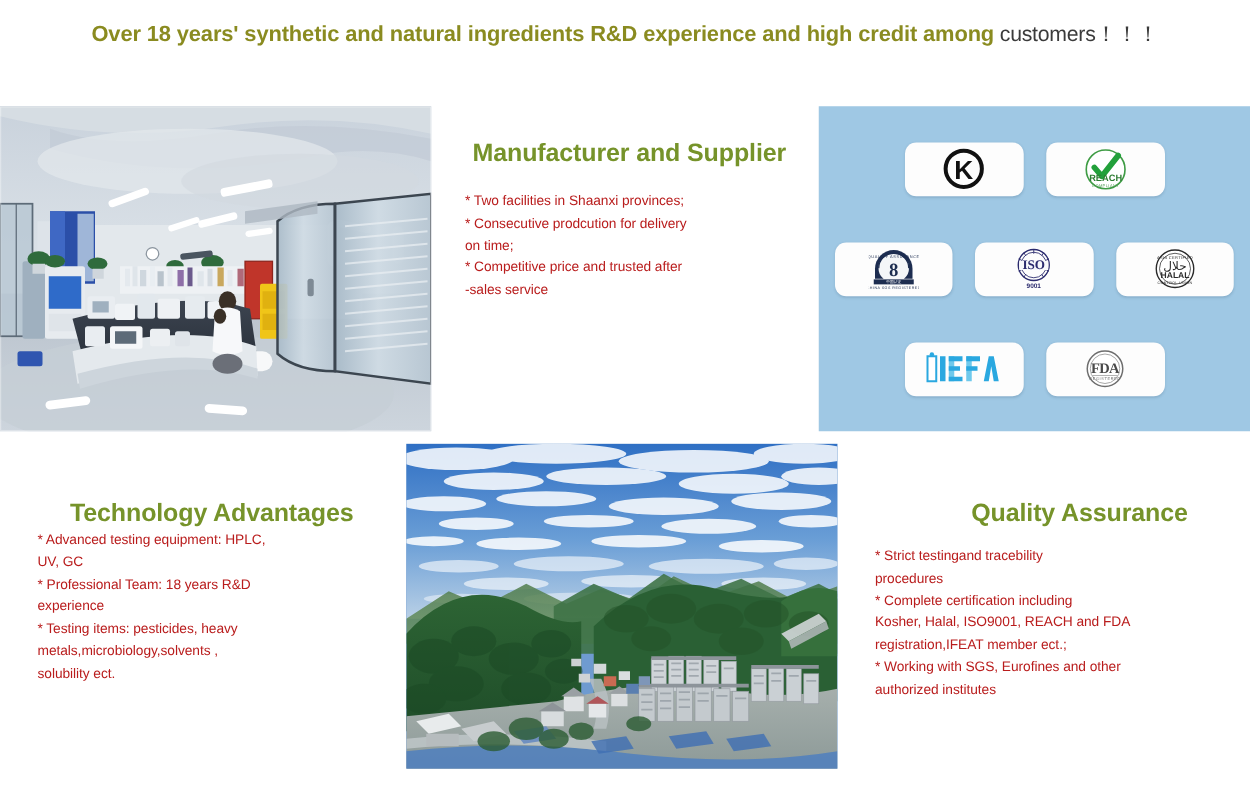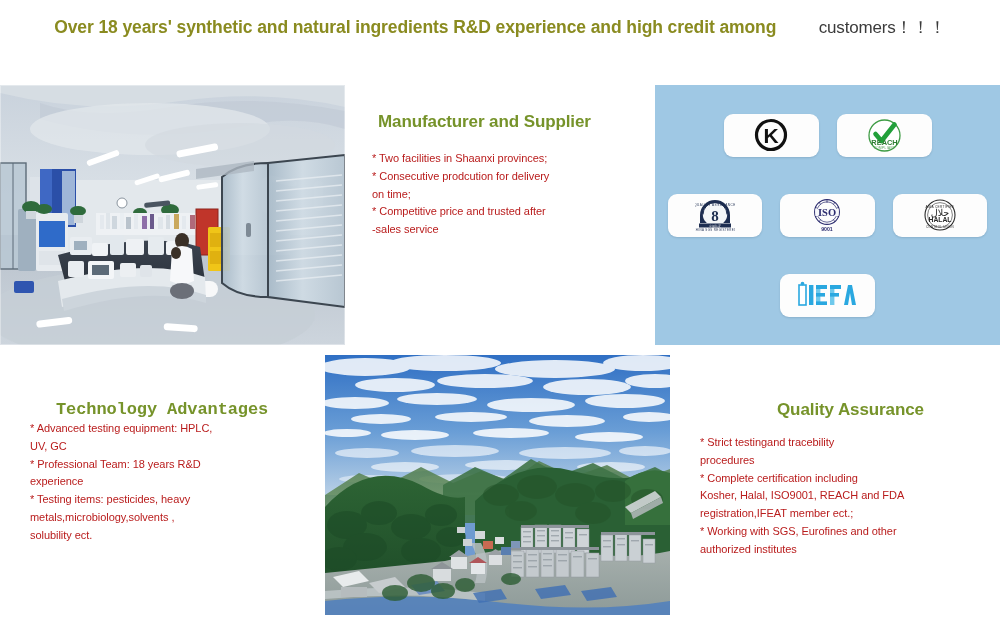--- a/index.html
+++ b/index.html
@@ -26,21 +26,20 @@
     font-weight: bold;
     color: #8a8b20;
     letter-spacing: -0.1px;
     text-align: right;
   }
   #headline .hl-tail {
     font-size: 17px;
     font-weight: normal;
     color: #3b3b3b;
     letter-spacing: -0.2px;
-    padding-left: 38px;
   }
 
   
   .photo {
     position: absolute;
     overflow: hidden;
   }
 
   #lab-photo {
     left: 0; top: 85px;
@@ -56,21 +55,21 @@
 
   .photo svg { display: block; width: 100%; height: 100%; }
 
   
   #manufacturer-block {
     position: absolute;
     left: 370px; top: 112px;
     width: 285px;
   }
   .sec-heading {
-    font-size: 17px;
+    font-size: 20px;
     font-weight: bold;
     color: #76932a;
     letter-spacing: -0.1px;
   }
   .sec-body {
     font-size: 11px;
     color: #b91c1c;
     line-height: 1.62;
     white-space: pre-line;
     letter-spacing: -0.05px;
@@ -110,21 +109,21 @@
     box-shadow: 0 1px 2px rgba(40,70,100,0.18);
   }
   .cert-card svg { display: block; }
 
   
   #tech-block {
     position: absolute;
     left: 22px; top: 400px;
     width: 300px;
   }
-  #tech-block .sec-heading { margin-left: 34px; font-family: Liberation Mono, monospace; }
+  #tech-block .sec-heading { margin-left: 34px; }
   #tech-block .sec-body { margin-top: 1px; margin-left: 8px; }
 
   #quality-block {
     position: absolute;
     left: 695px; top: 400px;
     width: 300px;
   }
   #quality-block .sec-heading { margin-left: 82px; }
   #quality-block .sec-body { margin-top: 14px; margin-left: 5px; }
 </style>
@@ -383,20 +382,29 @@
           <rect x="19" y="4" width="11" height="4" fill="#2aa8e0"></rect>
           <rect x="19" y="12" width="9" height="3.6" fill="#2aa8e0"></rect>
           <rect x="19" y="20.4" width="11" height="3.6" fill="#2aa8e0"></rect>
           <rect x="33" y="4" width="4.4" height="20" fill="#6fc9ec"></rect>
           <rect x="33" y="4" width="11" height="4" fill="#2aa8e0"></rect>
           <rect x="33" y="12" width="9" height="3.6" fill="#2aa8e0"></rect>
           <polygon points="47,24 51,4 55,4 59,24 55,24 53,12 51,24" fill="#2aa8e0"></polygon>
         </svg>
       </div>
 
+      <div class="cert-card">
+        <svg width="36" height="34" viewBox="0 0 36 34">
+          <circle cx="18" cy="17" r="14.2" fill="#ffffff" stroke="#6e6e6e" stroke-width="1.2"></circle>
+          <circle cx="18" cy="17" r="11.8" fill="none" stroke="#9a9a9a" stroke-width="0.7"></circle>
+          <text x="18" y="20.4" font-family="Liberation Serif, serif" font-size="11.6" font-weight="bold" fill="#4a4a4a" text-anchor="middle" letter-spacing="-0.5">FDA</text>
+          <line x1="8" y1="22.4" x2="28" y2="22.4" stroke="#9a9a9a" stroke-width="0.6"></line>
+          <text x="18" y="26.4" font-family="Liberation Sans, sans-serif" font-size="3.1" fill="#6e6e6e" text-anchor="middle" letter-spacing="0.5">REGISTERED</text>
+        </svg>
+      </div>
     </div>
 
   </div>
 </div>
 
 <div id="landscape-photo" class="photo">
   <svg viewBox="0 0 345 260" preserveAspectRatio="none" aria-hidden="true">
     <defs>
       <linearGradient id="skyG" x1="0" y1="0" x2="0" y2="1">
         <stop offset="0" stop-color="#2f6fc4"></stop>

